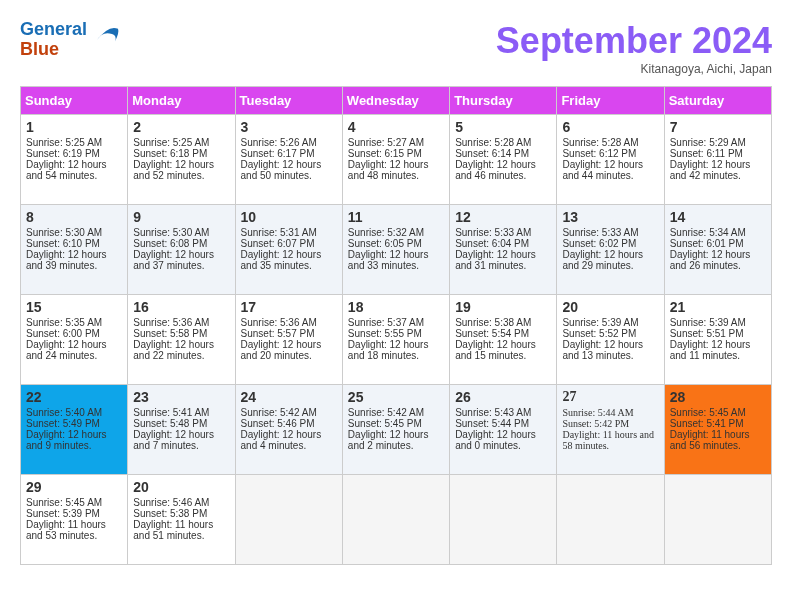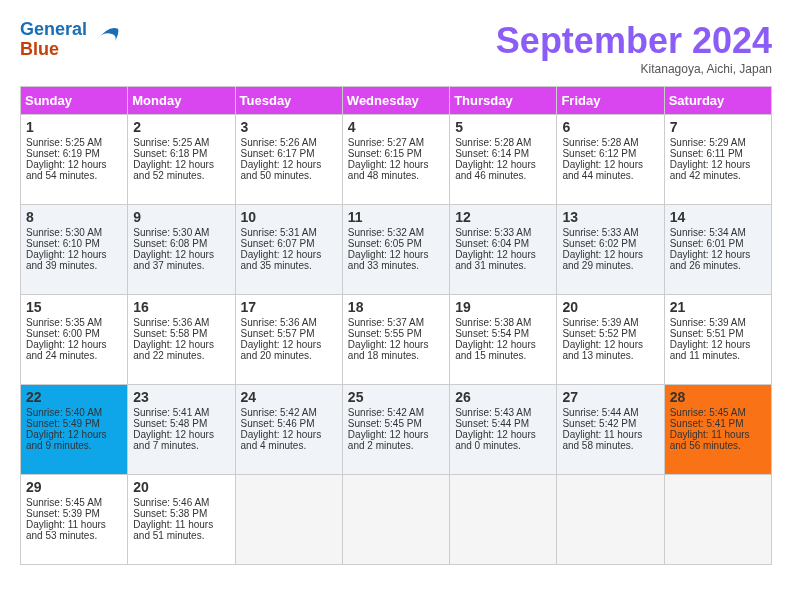--- a/index.html
+++ b/index.html
@@ -274,21 +274,21 @@
           <div>Sunrise: 5:42 AM</div>
           <div>Sunset: 5:45 PM</div>
           <div>Daylight: 12 hours and 2 minutes.</div>
         </td>
         <td style="background: rgb(240, 244, 249);">
           <span class="day-num">26</span>
           <div>Sunrise: 5:43 AM</div>
           <div>Sunset: 5:44 PM</div>
           <div>Daylight: 12 hours and 0 minutes.</div>
         </td>
-        <td style="background: rgb(240, 244, 249);">
+        <td style="background: rgb(240, 244, 249); font-family: Liberation Serif, serif;">
           <span class="day-num">27</span>
           <div>Sunrise: 5:44 AM</div>
           <div>Sunset: 5:42 PM</div>
           <div>Daylight: 11 hours and 58 minutes.</div>
         </td>
         <td style="background: #f97316;">
           <span class="day-num">28</span>
           <div>Sunrise: 5:45 AM</div>
           <div>Sunset: 5:41 PM</div>
           <div>Daylight: 11 hours and 56 minutes.</div>

